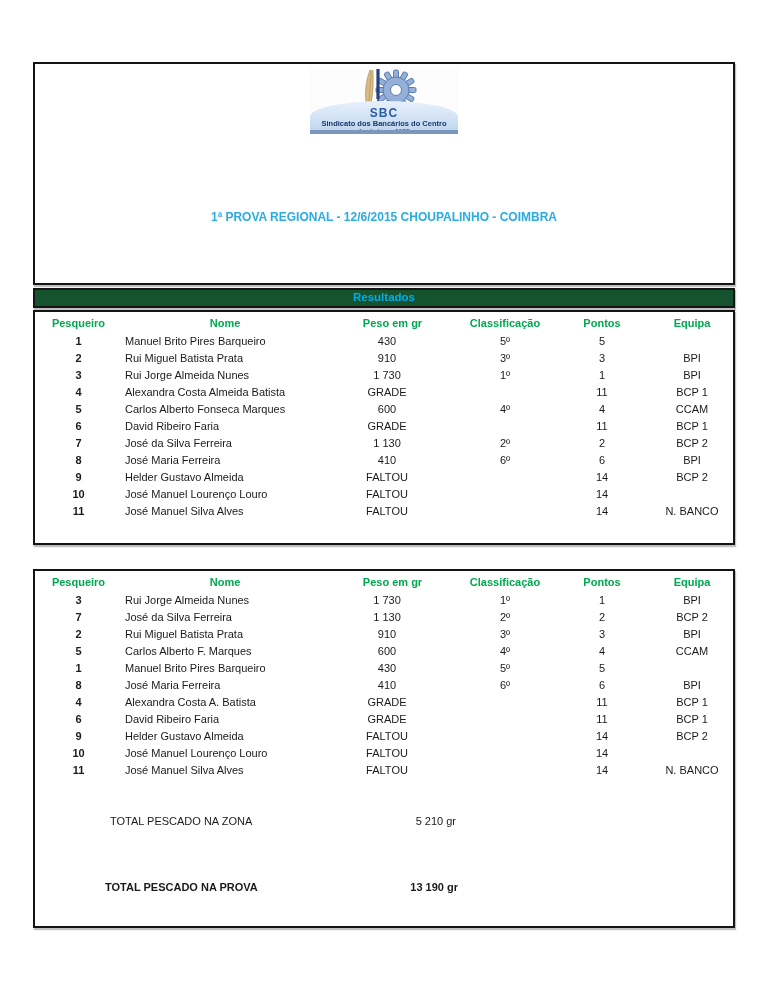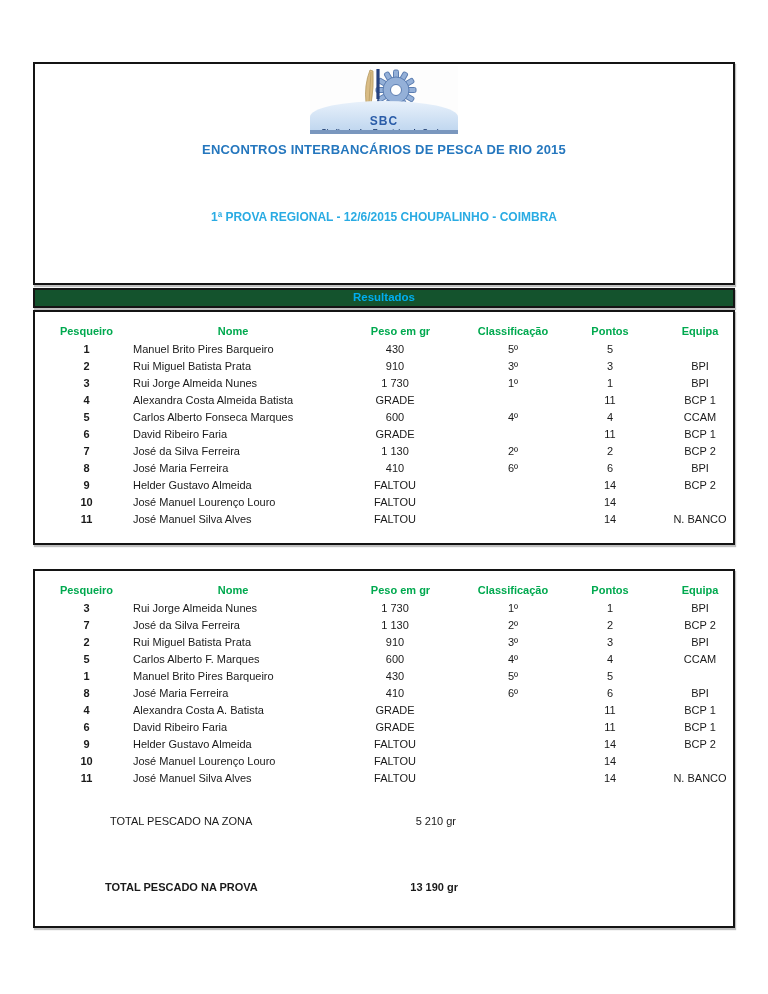--- a/index.html
+++ b/index.html
@@ -31,40 +31,40 @@
     position:absolute;top:2px;left:50%;transform:translateX(-50%);
     width:148px;height:68px;background:#fdfdfd;overflow:hidden;
   }
   .logo-band{
     position:absolute;bottom:0;left:0;right:0;height:33px;
     background:linear-gradient(#e8f1fb, #bcd4ee);
     border-radius:70% 70% 0 0 / 22px 22px 0 0;
     text-align:center;
   }
   .logo-strip{position:absolute;bottom:0;left:0;right:0;height:4px;background:#7a97be;}
-  .logo-abbr{font-size:12px;font-weight:bold;color:#2a5ca8;letter-spacing:1px;line-height:11px;margin-top:15px;}
+  .logo-abbr{font-size:12px;font-weight:bold;color:#2a5ca8;letter-spacing:1px;line-height:11px;margin-top:7px;}
   .logo-org{font-size:7.5px;font-weight:bold;color:#17366b;line-height:9px;}
   .logo-founded{font-size:6.5px;font-style:italic;color:#17366b;line-height:8px;}
   .logo-art{position:absolute;top:1px;left:50%;transform:translateX(-50%);}
 
   .doc-title{
     position:absolute;top:78px;left:0;width:698px;text-align:center;
     font-size:13px;font-weight:bold;color:#2577BE;letter-spacing:0.2px;
   }
   .doc-subtitle{
     position:absolute;top:146px;left:0;width:698px;text-align:center;
     font-size:12px;font-weight:bold;color:#29ABE3;
   }
   .doc-zone{
     position:absolute;top:192px;left:0;width:698px;text-align:center;
     font-size:12px;font-weight:bold;color:#FF1A1A;
   }
 
   
-  table.results{border-collapse:collapse;table-layout:fixed;width:698px;margin:10px;}
+  table.results{border-collapse:collapse;table-layout:fixed;width:698px;margin:2px;}
   table.results th{
     height:18px;font-size:11px;font-weight:bold;color:#00A94F;
     padding:0;text-align:center;vertical-align:middle;
   }
   table.results td{
     height:17px;font-size:11px;padding:0;text-align:center;
     vertical-align:middle;color:#1a1a1a;white-space:nowrap;overflow:hidden;
   }
   table.results td.c-pesqueiro{font-weight:bold;}
   table.results td.c-nome{text-align:left;padding-left:5px;}
@@ -112,21 +112,20 @@
         <path d="M46 30 L43.5 41 L48.5 41 Z" fill="#26427f"></path>
       </svg>
       <div class="logo-band">
         <div class="logo-abbr">SBC</div>
         <div class="logo-org">Sindicato dos Bancários do Centro</div>
         <div class="logo-founded">fundado em 1935</div>
       </div>
       <div class="logo-strip"></div>
     </div>
 
-    <div class="doc-title">ENCONTROS INTERBANCÁRIOS DE PESCA DE RIO 2015</div>
     <div class="doc-subtitle">1ª PROVA REGIONAL - 12/6/2015 CHOUPALINHO - COIMBRA</div>
   </div>
 
   <div class="band band1">Resultados</div>
 
   <div class="box table1-box">
     <table class="results">
       <colgroup>
         <col class="col-pesqueiro">
           <col class="col-nome">

